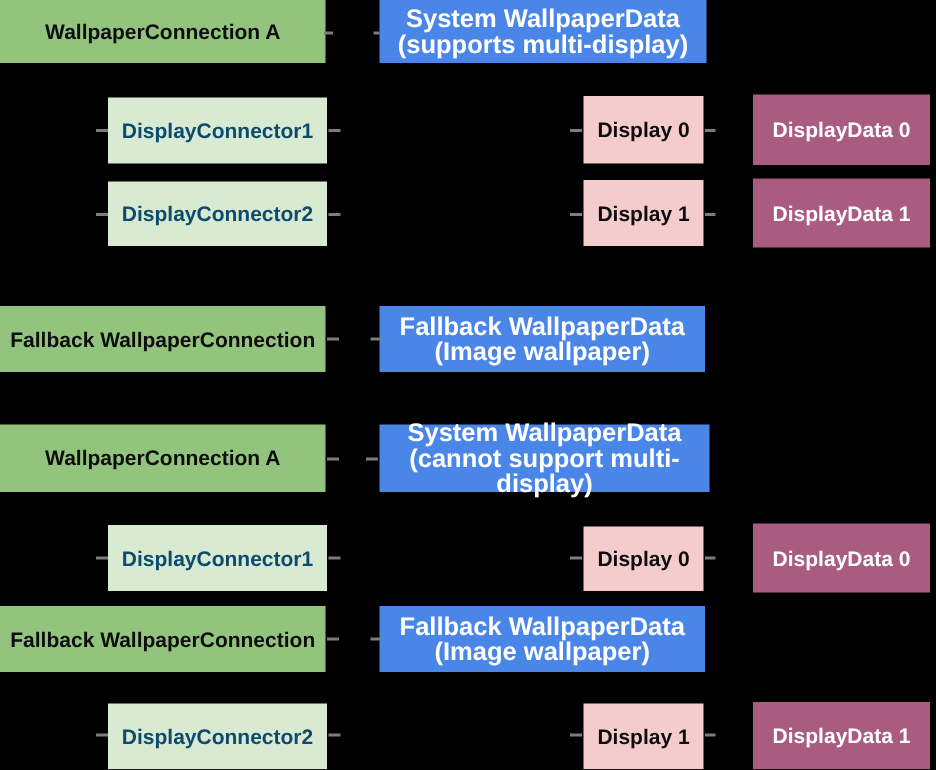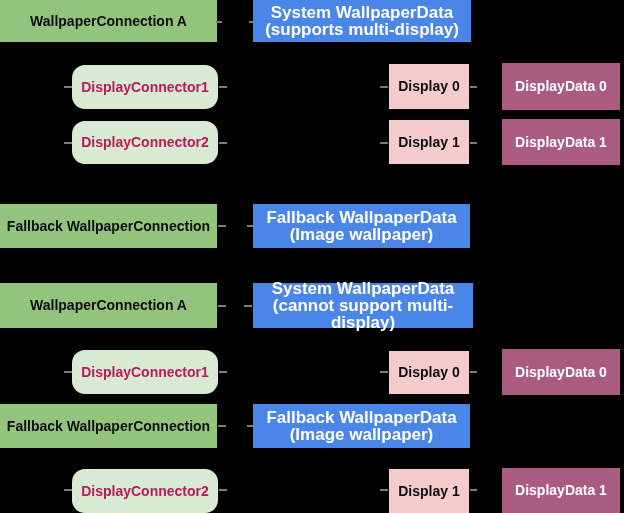--- a/index.html
+++ b/index.html
@@ -17,21 +17,21 @@
     display: flex;
     align-items: center;
     justify-content: center;
     text-align: center;
     font-weight: bold;
     font-size: 14px;
     line-height: 17px;
     white-space: pre-line;
   }
   .green      { background: #93c47d; color: #0d0d0d; }
-  .lightgreen { background: #d9ead3; color: #be185d; border-radius: 13px; }
+  .lightgreen { background: #d9ead3; color: #0c4a6e; }
   .blue       { background: #4a86e8; color: #ffffff; font-size: 17px; }
   .pink       { background: #f4cccc; color: #0d0d0d; }
   .magenta    { background: #aa5b80; color: #ffffff; }
   .tick {
     position: absolute;
     height: 2px;
     background: #7d7d7d;
   }
 </style>
 </head>

